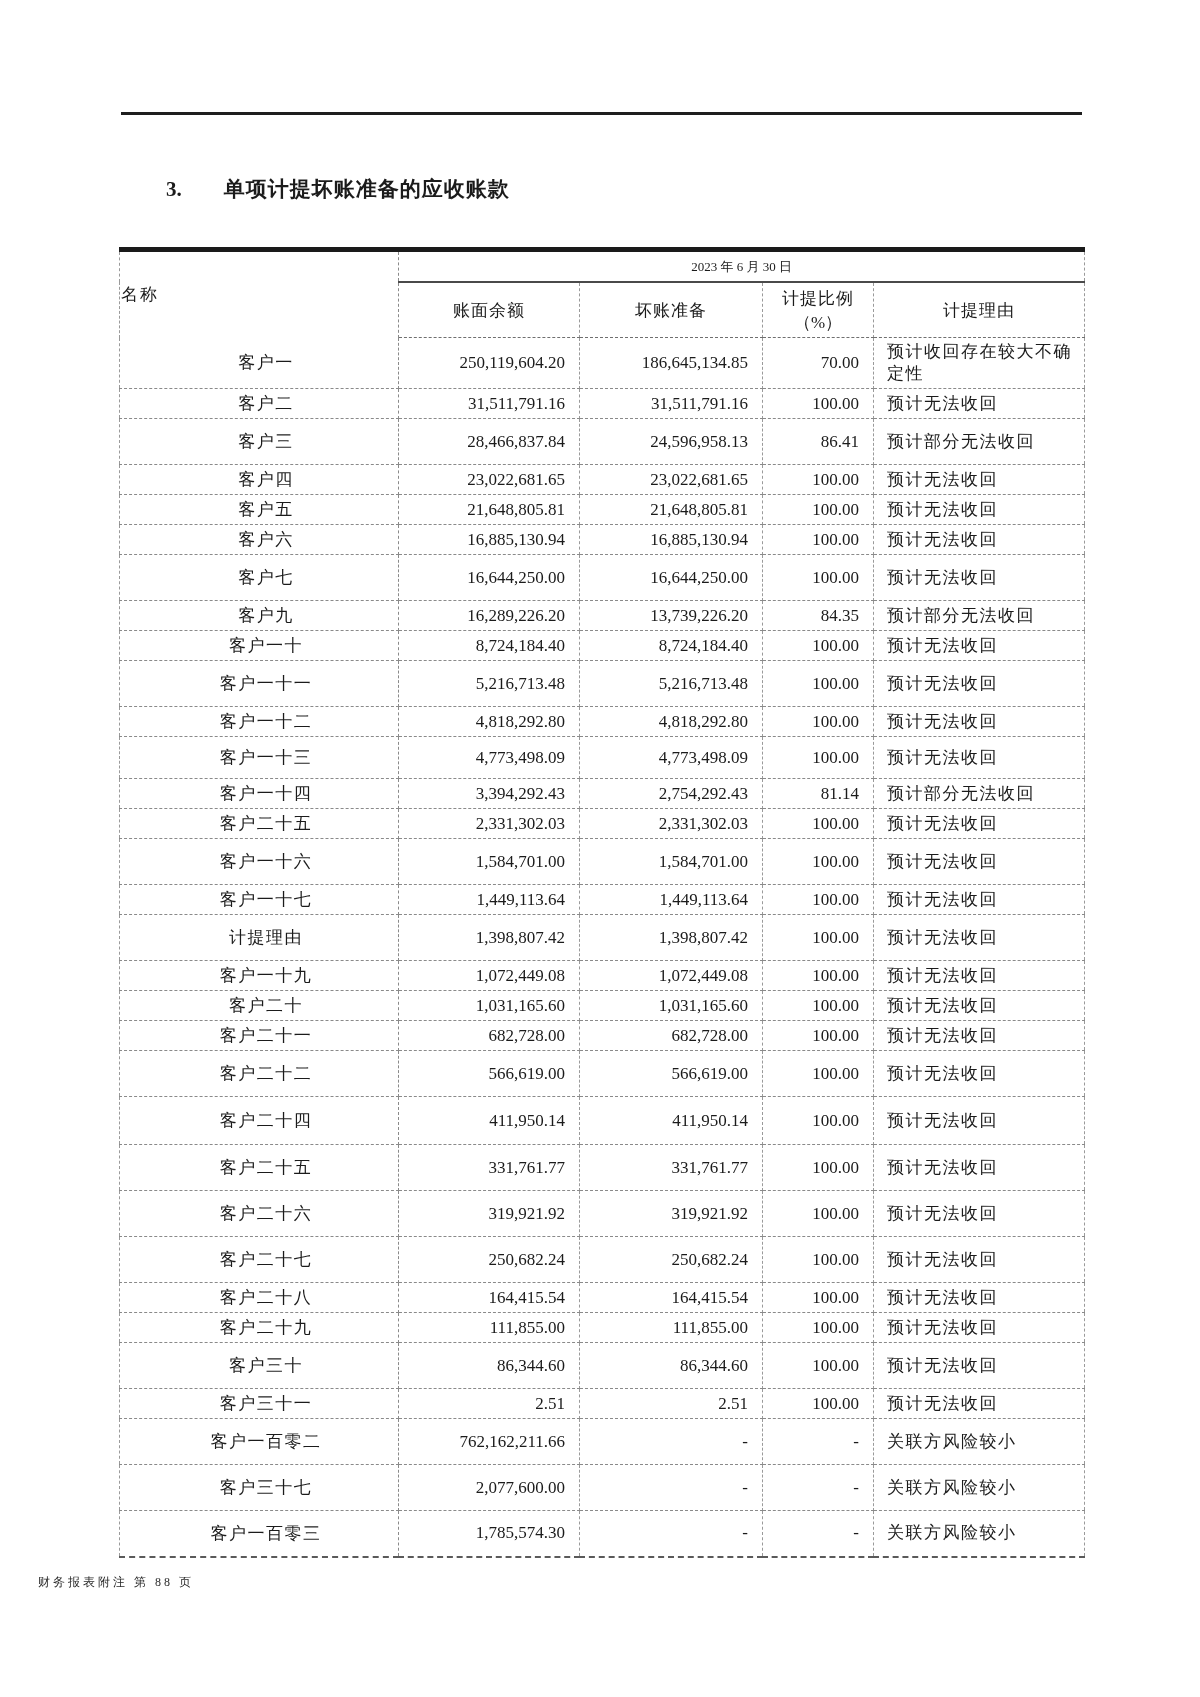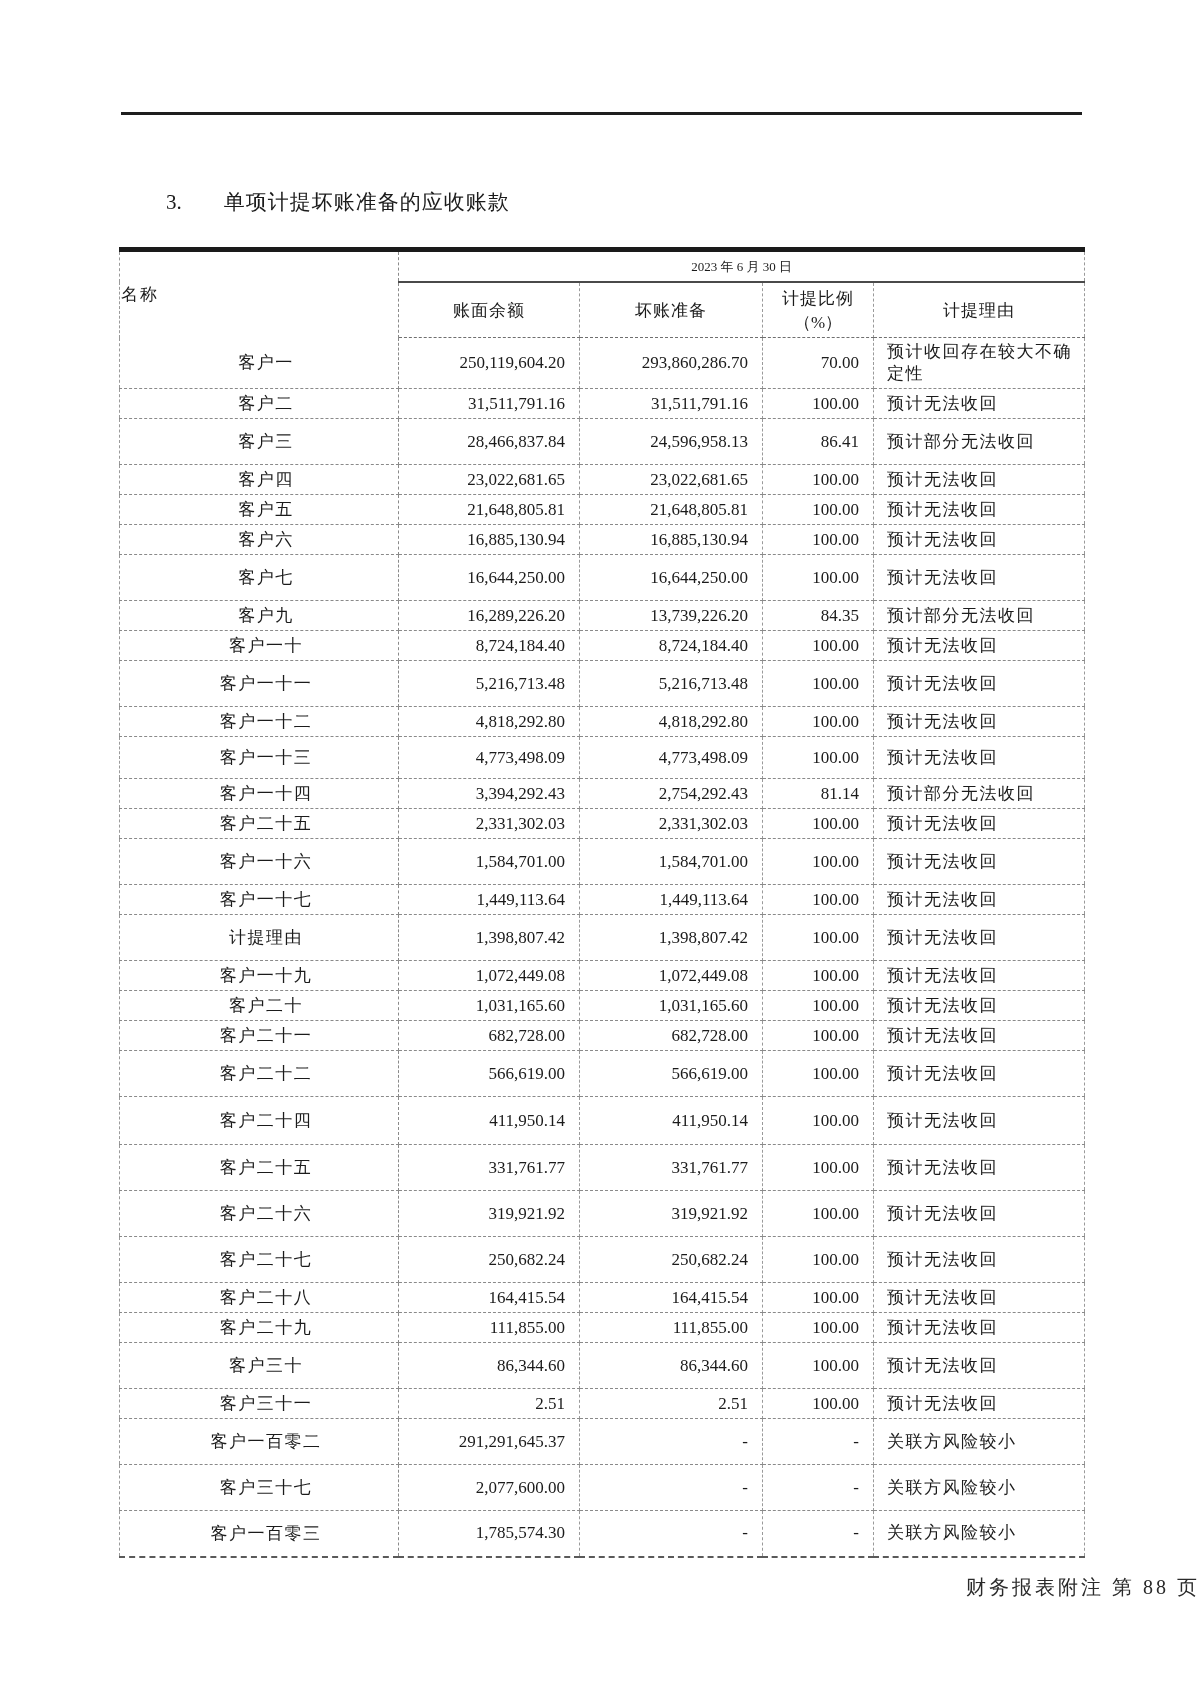--- a/index.html
+++ b/index.html
@@ -13,23 +13,23 @@
     overflow: hidden;
   }
   .top-rule {
     position: absolute;
     left: 121px; top: 112px;
     width: 961px; height: 3px;
     background: #1e1e1e;
   }
   .sec-title {
     position: absolute;
-    left: 166px; top: 189px;
+    left: 166px; top: 176px;
     font-size: 21px;
-    font-weight: normal;
+    font-weight: bold;
     letter-spacing: 1px;
     line-height: 26px;
     white-space: nowrap;
   }
   .sec-title .sec-num { margin-right: 42px; letter-spacing: 0; }
   table.rpt {
     position: absolute;
     left: 119px; top: 247px;
     width: 965px;
     border-collapse: collapse;
@@ -80,23 +80,23 @@
   tbody tr:nth-child(22) { height: 48px; }
   tbody tr:nth-child(3),  tbody tr:nth-child(7),  tbody tr:nth-child(10),
   tbody tr:nth-child(15), tbody tr:nth-child(17), tbody tr:nth-child(21),
   tbody tr:nth-child(23), tbody tr:nth-child(24), tbody tr:nth-child(25),
   tbody tr:nth-child(28), tbody tr:nth-child(30), tbody tr:nth-child(31),
   tbody tr:nth-child(32) { height: 46px; }
   .footer {
     position: absolute;
     left: 0; right: 0;
     top: 1574px;
-    text-align: right;
+    text-align: left;
     padding-left: 38px;
-    font-size: 20px;
+    font-size: 12px;
     letter-spacing: 3px;
     color: #2a2a2a;
   }
   
   col.w-name { width: 279px; }
   col.w-bal  { width: 181px; }
   col.w-prov { width: 183px; }
   col.w-rat  { width: 111px; }
   col.w-rea  { width: 211px; }
 </style>
@@ -128,21 +128,21 @@
         <th>账面余额</th>
         <th>坏账准备</th>
         <th><span>计提比例</span><span class="ratio-l2">（%）</span></th>
         <th>计提理由</th>
       </tr>
     </thead>
     <tbody>
         <tr>
     <td class="c-name">客户一</td>
     <td class="c-num">250,119,604.20</td>
-    <td class="c-num">293,860,286.70</td>
+    <td class="c-num">186,645,134.85</td>
     <td class="c-num">70.00</td>
     <td class="c-reason">预计收回存在较大不确定性</td>
   </tr>
         <tr>
     <td class="c-name">客户二</td>
     <td class="c-num">31,511,791.16</td>
     <td class="c-num">31,511,791.16</td>
     <td class="c-num">100.00</td>
     <td class="c-reason">预计无法收回</td>
   </tr>
@@ -330,21 +330,21 @@
   </tr>
         <tr>
     <td class="c-name">客户三十一</td>
     <td class="c-num">2.51</td>
     <td class="c-num">2.51</td>
     <td class="c-num">100.00</td>
     <td class="c-reason">预计无法收回</td>
   </tr>
         <tr>
     <td class="c-name">客户一百零二</td>
-    <td class="c-num">291,291,645.37</td>
+    <td class="c-num">762,162,211.66</td>
     <td class="c-num">-</td>
     <td class="c-num">-</td>
     <td class="c-reason">关联方风险较小</td>
   </tr>
         <tr>
     <td class="c-name">客户三十七</td>
     <td class="c-num">2,077,600.00</td>
     <td class="c-num">-</td>
     <td class="c-num">-</td>
     <td class="c-reason">关联方风险较小</td>

